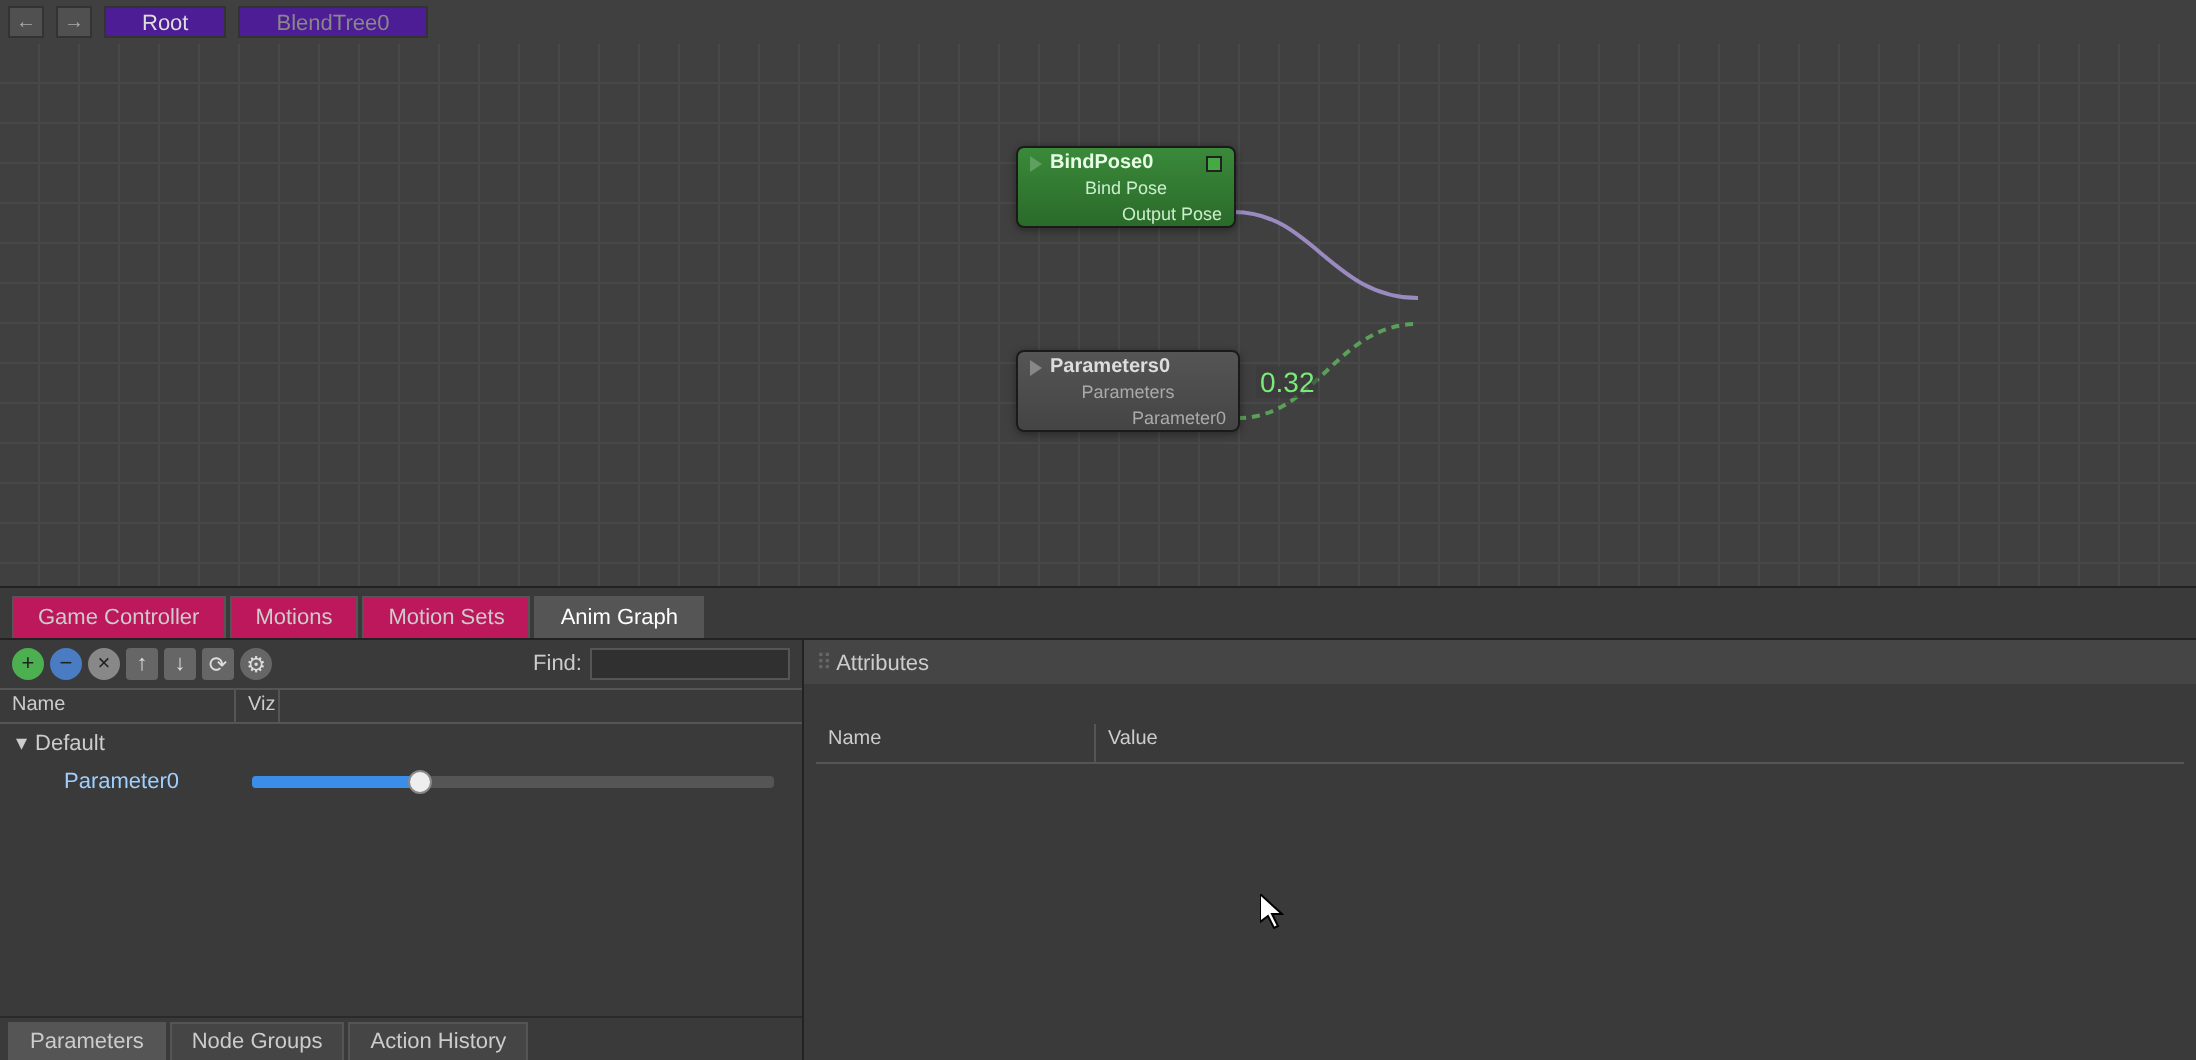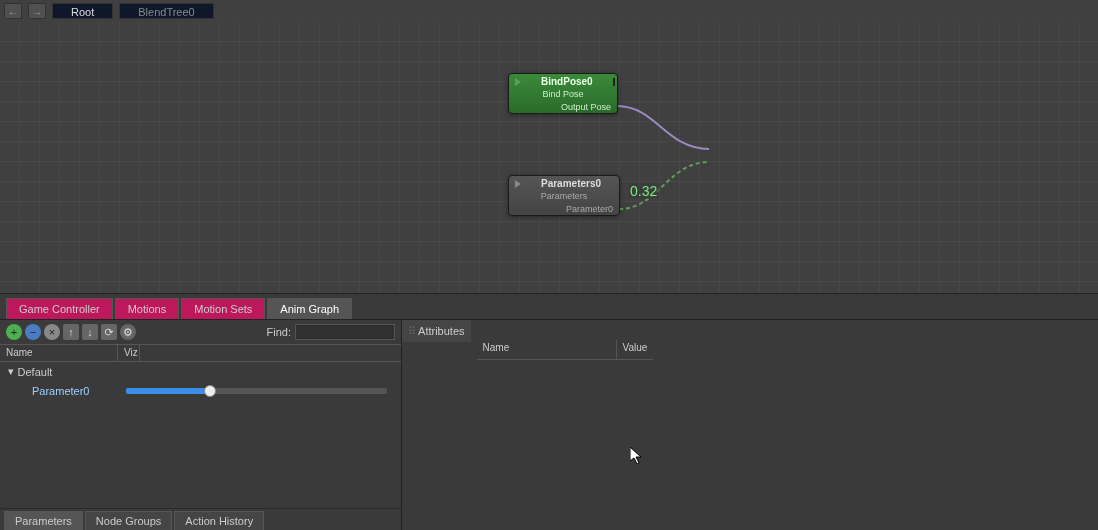--- a/index.html
+++ b/index.html
@@ -30,29 +30,29 @@
 .axis{position:absolute;left:18px;bottom:50px;width:30px;height:30px}
 .axis .ln{position:absolute;left:0;bottom:0;width:18px;height:2px;transform-origin:left}
 .axis .x{background:#e04040}
 .axis .y{background:#40c040;transform:rotate(-90deg)}
 .axis .z{background:#4070e0;transform:rotate(-150deg)}
 
 .right{flex:1;display:flex;flex-direction:column;min-width:0}
 .graph-area{height:294px;background:#404040;position:relative;border-bottom:1px solid #222}
 .breadcrumb{position:absolute;top:2px;left:4px;height:18px;display:flex;align-items:center;gap:6px}
 .arrow-btn{width:18px;height:16px;background:#505050;border:1px solid #333;display:flex;align-items:center;justify-content:center;color:#aaa;font-size:10px;cursor:pointer}
-.crumb{height:16px;padding:0 18px;background:#0f172a;border:1px solid #333;color:#ddd;line-height:16px;font-size:11px;cursor:pointer}
+.crumb{height:16px;padding:0 18px;background:#4c1d95;border:1px solid #333;color:#ddd;line-height:16px;font-size:11px;cursor:pointer}
 .crumb.dim{color:#888}
 .graph-grid{position:absolute;inset:22px 0 0 0;background:
  repeating-linear-gradient(to right,transparent 0 19px,#484848 19px 20px),
  repeating-linear-gradient(to bottom,transparent 0 19px,#484848 19px 20px),
  #404040}
 
 .node{position:absolute;border:1px solid #1a1a1a;border-radius:4px;font-size:10px;box-shadow:0 1px 4px #0006}
-.node-hdr{display:flex;align-items:center;padding:2px 6px;font-weight:bold;gap:20px}
+.node-hdr{display:flex;align-items:center;padding:2px 6px;font-weight:bold;gap:4px}
 .node-sub{text-align:center;font-size:9px;padding:0 4px 2px}
 .node-row{display:flex;padding:1px 6px;font-size:9px;justify-content:flex-end}
 .tri{width:0;height:0;border-style:solid;border-width:4px 0 4px 6px}
 .tri.green{border-color:transparent transparent transparent #5fa05f}
 .tri.gray{border-color:transparent transparent transparent #888}
 .sq{width:8px;height:8px;border:1px solid #222}
 
 .n-bind{left:508px;top:73px;width:110px;background:linear-gradient(#3a8a3a,#2a6a2a)}
 .n-bind .node-hdr{color:#e8ffe8}
 .n-bind .node-sub{color:#cceecc}
@@ -90,21 +90,21 @@
 .p-rname{width:112px;padding-left:24px;color:#9ecfff;font-size:11px}
 .slider{flex:1;position:relative;height:6px;background:#555;margin:0 6px;border-radius:2px}
 .slider .fill{position:absolute;left:0;top:0;bottom:0;width:32%;background:#3a8ee8;border-radius:2px}
 .slider .thumb{position:absolute;left:32%;top:50%;transform:translate(-50%,-50%);width:12px;height:12px;background:#eee;border:1px solid #888;border-radius:50%}
 .cursor{position:absolute;left:630px;top:447px;width:12px;height:18px;pointer-events:none;z-index:50}
 .cursor svg{display:block}
 .bot-tabs{height:22px;display:flex;align-items:flex-end;gap:2px;padding:0 4px;margin-top:auto;border-top:1px solid #2a2a2a}
 .btab{padding:3px 10px;background:#454545;font-size:11px;color:#ccc;border:1px solid #555;border-bottom:none;cursor:pointer}
 .btab.active{background:#555}
 
-.attr-pane{flex:1;display:flex;flex-direction:row}
+.attr-pane{flex:1;display:flex;flex-direction:column}
 .attr-hdr{display:flex;height:20px;border-bottom:1px solid #555;margin:20px 6px 0;font-size:10px}
 .attr-hdr>div{padding:2px 6px}
 .attr-name{width:140px;border-right:1px solid #555}
 
 .menu-icon{width:14px;height:12px;background:
  linear-gradient(#aaa,#aaa) 0 0/100% 2px no-repeat,
  linear-gradient(#aaa,#aaa) 0 5px/100% 2px no-repeat,
  linear-gradient(#aaa,#aaa) 0 10px/100% 2px no-repeat}
 </style>
 </head>

